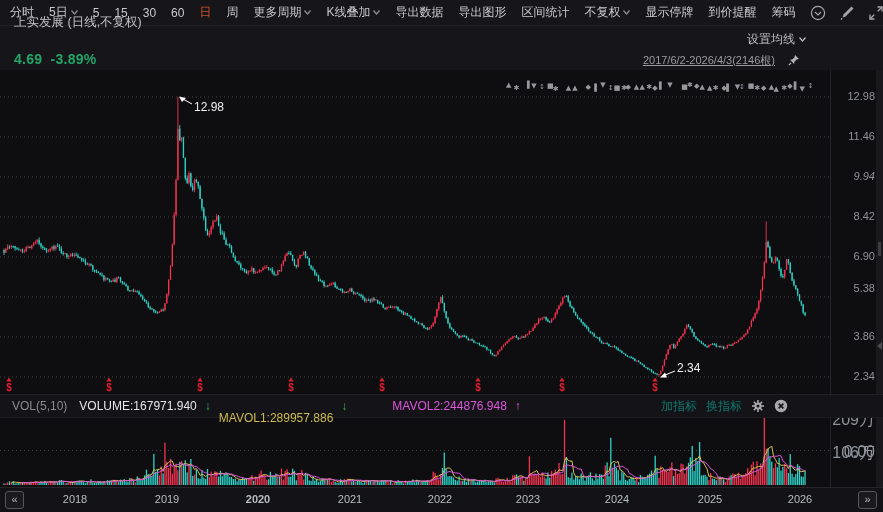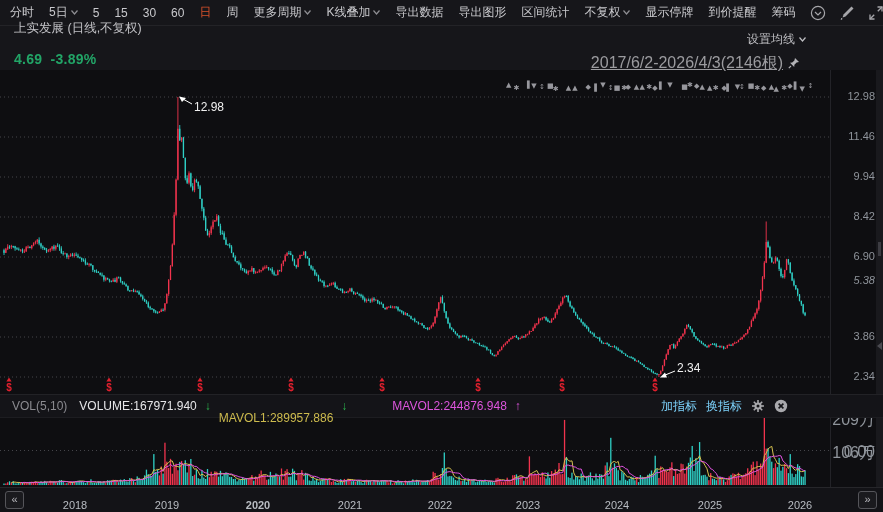--- a/index.html
+++ b/index.html
@@ -9,50 +9,50 @@
   .hdr{position:absolute;left:0;top:0;width:883px;height:70px;background:#16161a;}
   .toolbar{position:absolute;left:0;top:0;width:883px;height:26px;border-bottom:1px solid #232327;
            display:flex;align-items:center;padding:0 10px;box-sizing:border-box;gap:15px;
            font-size:12px;color:#c9c9cd;white-space:nowrap;}
   .titem{cursor:default;display:inline-flex;align-items:center;gap:3px;}
   .titem.active{color:#d5502a;}
   .chev{display:inline-block;width:7px;height:5px;}
   .chev svg{display:block}
   .tb-icons{margin-left:auto;display:flex;align-items:center;gap:13px;}
   .tb-icons .ic{width:16px;height:16px;display:inline-block;}
-  .row2{position:absolute;left:14px;top:20px;font-size:12.5px;color:#c2c2c6;}
+  .row2{position:absolute;left:14px;top:14px;font-size:12.5px;color:#c2c2c6;}
   .row2r{position:absolute;right:77px;top:31px;font-size:12px;color:#bfbfc3;display:flex;align-items:center;gap:4px;}
   .row3{position:absolute;left:14px;top:51px;font-size:14px;color:#22a567;font-weight:bold;letter-spacing:.3px;}
   .row3 .chg{margin-left:8px;font-weight:bold;}
-  .row3r{position:absolute;right:83px;top:53px;font-size:16px;color:#9b9b9f;display:flex;align-items:center;gap:5px;}
+  .row3r{position:absolute;right:83px;top:53px;font-size:11px;color:#9b9b9f;display:flex;align-items:center;gap:13px;}
   .range-link{text-decoration:underline;cursor:pointer;color:#9b9b9f;}
   
   #chart-svg{position:absolute;left:0;top:0;}
   .axis-label{position:absolute;font-size:11px;color:#8f949b;text-align:right;width:40px;right:8px;}
   .vol-axis-label{position:absolute;font-size:16px;color:#8f949b;text-align:right;width:46px;right:8px;}
   .scrollstrip{position:absolute;left:876px;top:70px;width:7px;height:417px;background:#19191d;}
   .scrollstrip .h1{position:absolute;left:2px;top:172px;width:3px;height:14px;background:#3c3c42;}
   .scrollstrip .h2{position:absolute;left:1px;top:272px;width:0;height:0;border-top:4px solid transparent;
                    border-bottom:4px solid transparent;border-right:5px solid #4a4a50;}
   
   .volhdr{position:absolute;left:0;top:394px;width:883px;height:24px;background:#141418;
           border-top:1px solid #222226;border-bottom:1px solid #1d1d21;display:flex;align-items:center;
           padding-left:12px;box-sizing:border-box;font-size:12px;white-space:nowrap;}
   .volhdr .ind{color:#8b8b90;margin-right:12px;}
   .volhdr .vol{color:#e6e6e8;}
   .volhdr .dn{color:#2bb24c;margin:0 8px;font-weight:bold;}
   .volhdr .m1{color:#cdbb4e;margin-top:24px;}
   .volhdr .m2{color:#dd55dd;margin-left:37px;}
   .volhdr .up{color:#dd55dd;margin:0 8px;font-weight:bold;}
   .volhdr-r{position:absolute;right:95px;top:394px;height:24px;display:flex;align-items:center;gap:9px;
-            font-size:12px;color:#7dd3fc;}
+            font-size:12px;color:#0f766e;}
   .volhdr-r .ic{width:14px;height:14px;display:inline-block;}
   
   .baxis{position:absolute;left:0;top:487px;width:883px;height:25px;background:#131317;border-top:1px solid #26262a;}
-  .year{position:absolute;top:5px;font-size:11px;color:#b8bcc2;transform:translateX(-50%);margin-top:6px;}
+  .year{position:absolute;top:5px;font-size:11px;color:#b8bcc2;transform:translateX(-50%);}
   .scrollbtn{position:absolute;top:3px;width:17px;height:16px;border:1px solid #55555a;border-radius:3px;
              color:#b9b9be;font-size:11px;line-height:15px;text-align:center;cursor:pointer;background:#1a1a1e;}
 </style>
 </head>
 <body>
 
 <div class="stage">
 
   <svg id="chart-svg" width="883" height="512">
       <g>
@@ -1444,24 +1444,24 @@
         <text x="194" y="111" font-size="12" fill="#f0f0f0">12.98</text>
         <line x1="675" y1="371" x2="664" y2="375.5" stroke="#fff" stroke-width="1"></line>
         <polygon points="660,377.5 667,377.5 665,372.5" fill="#fff"></polygon>
         <text x="677" y="372" font-size="12" fill="#f0f0f0">2.34</text>
       </g>
     </svg>
 
   <div id="price-axis">
       <div class="axis-label" style="top: 90px;">12.98</div>
       <div class="axis-label" style="top: 130px;">11.46</div>
-      <div class="axis-label" style="top: 170px;">9.94</div>
+      <div class="axis-label" style="top: 170px; font-style: italic;">9.94</div>
       <div class="axis-label" style="top: 210px;">8.42</div>
       <div class="axis-label" style="top: 250px;">6.90</div>
-      <div class="axis-label" style="top: 274px; font-style: italic;">5.38</div>
+      <div class="axis-label" style="top: 282px;">5.38</div>
       <div class="axis-label" style="top: 330px;">3.86</div>
       <div class="axis-label" style="top: 370px;">2.34</div>
     </div>
   <div id="vol-axis">
       <div class="vol-axis-label" style="top: 410px;">209万</div>
       <div class="vol-axis-label" style="top: 443px;">106万</div>
       <div class="vol-axis-label" style="top: 443px;">0.00</div>
     </div>
 
   <div class="scrollstrip">

